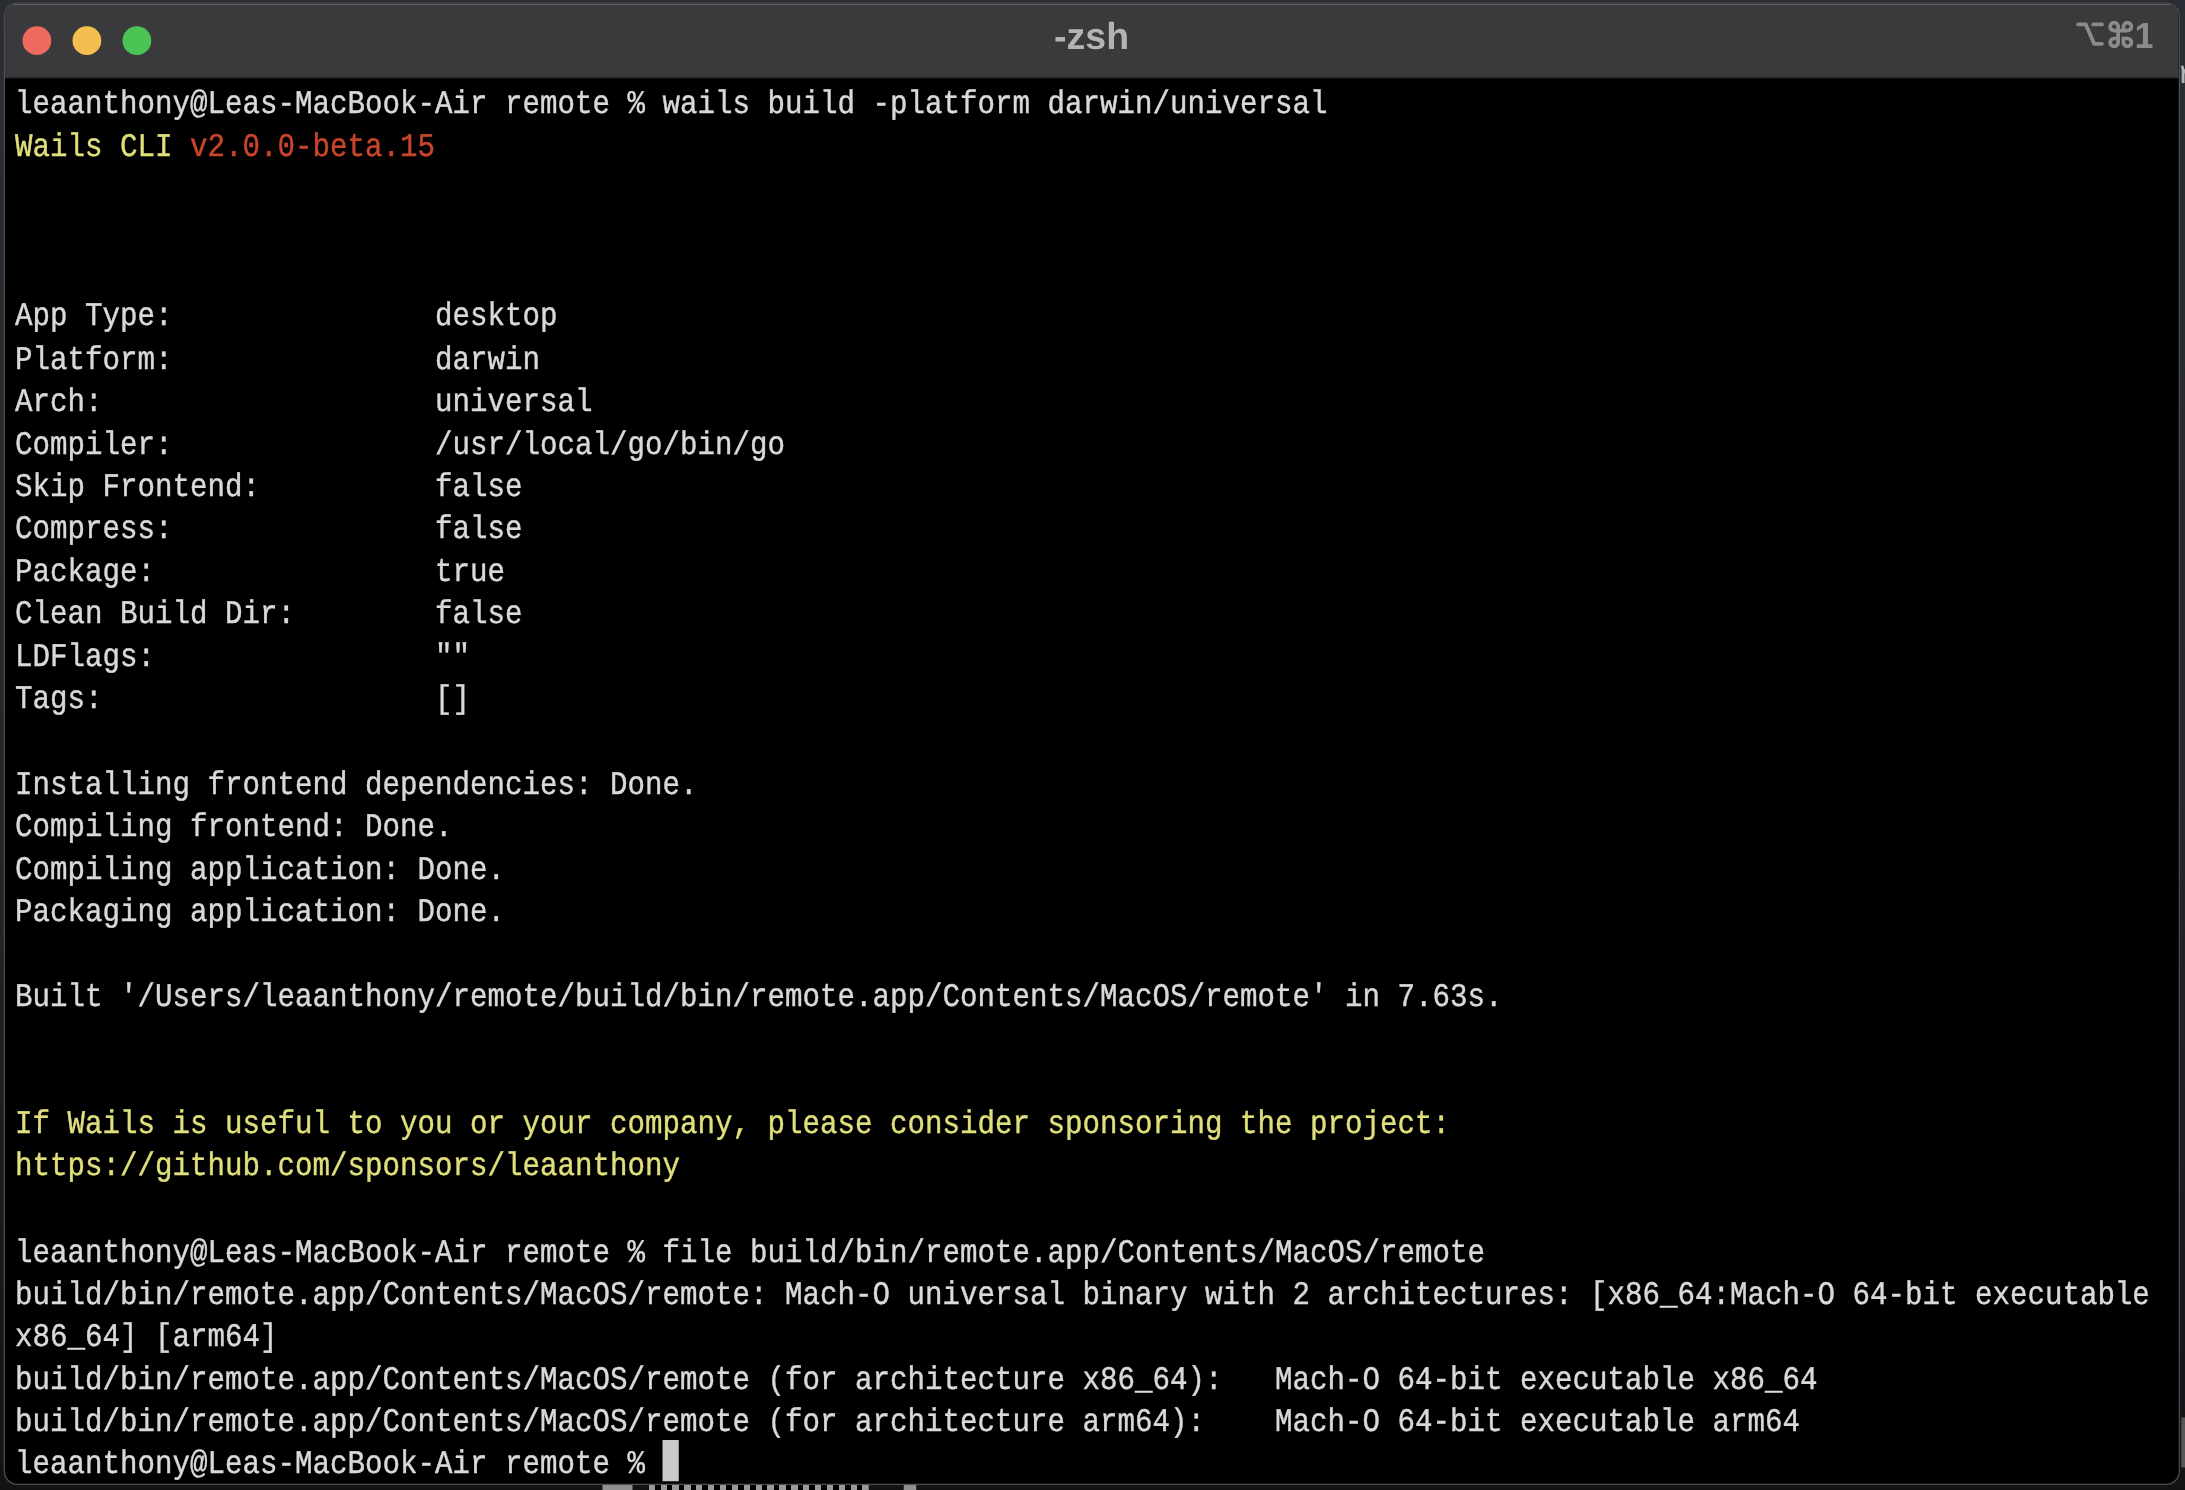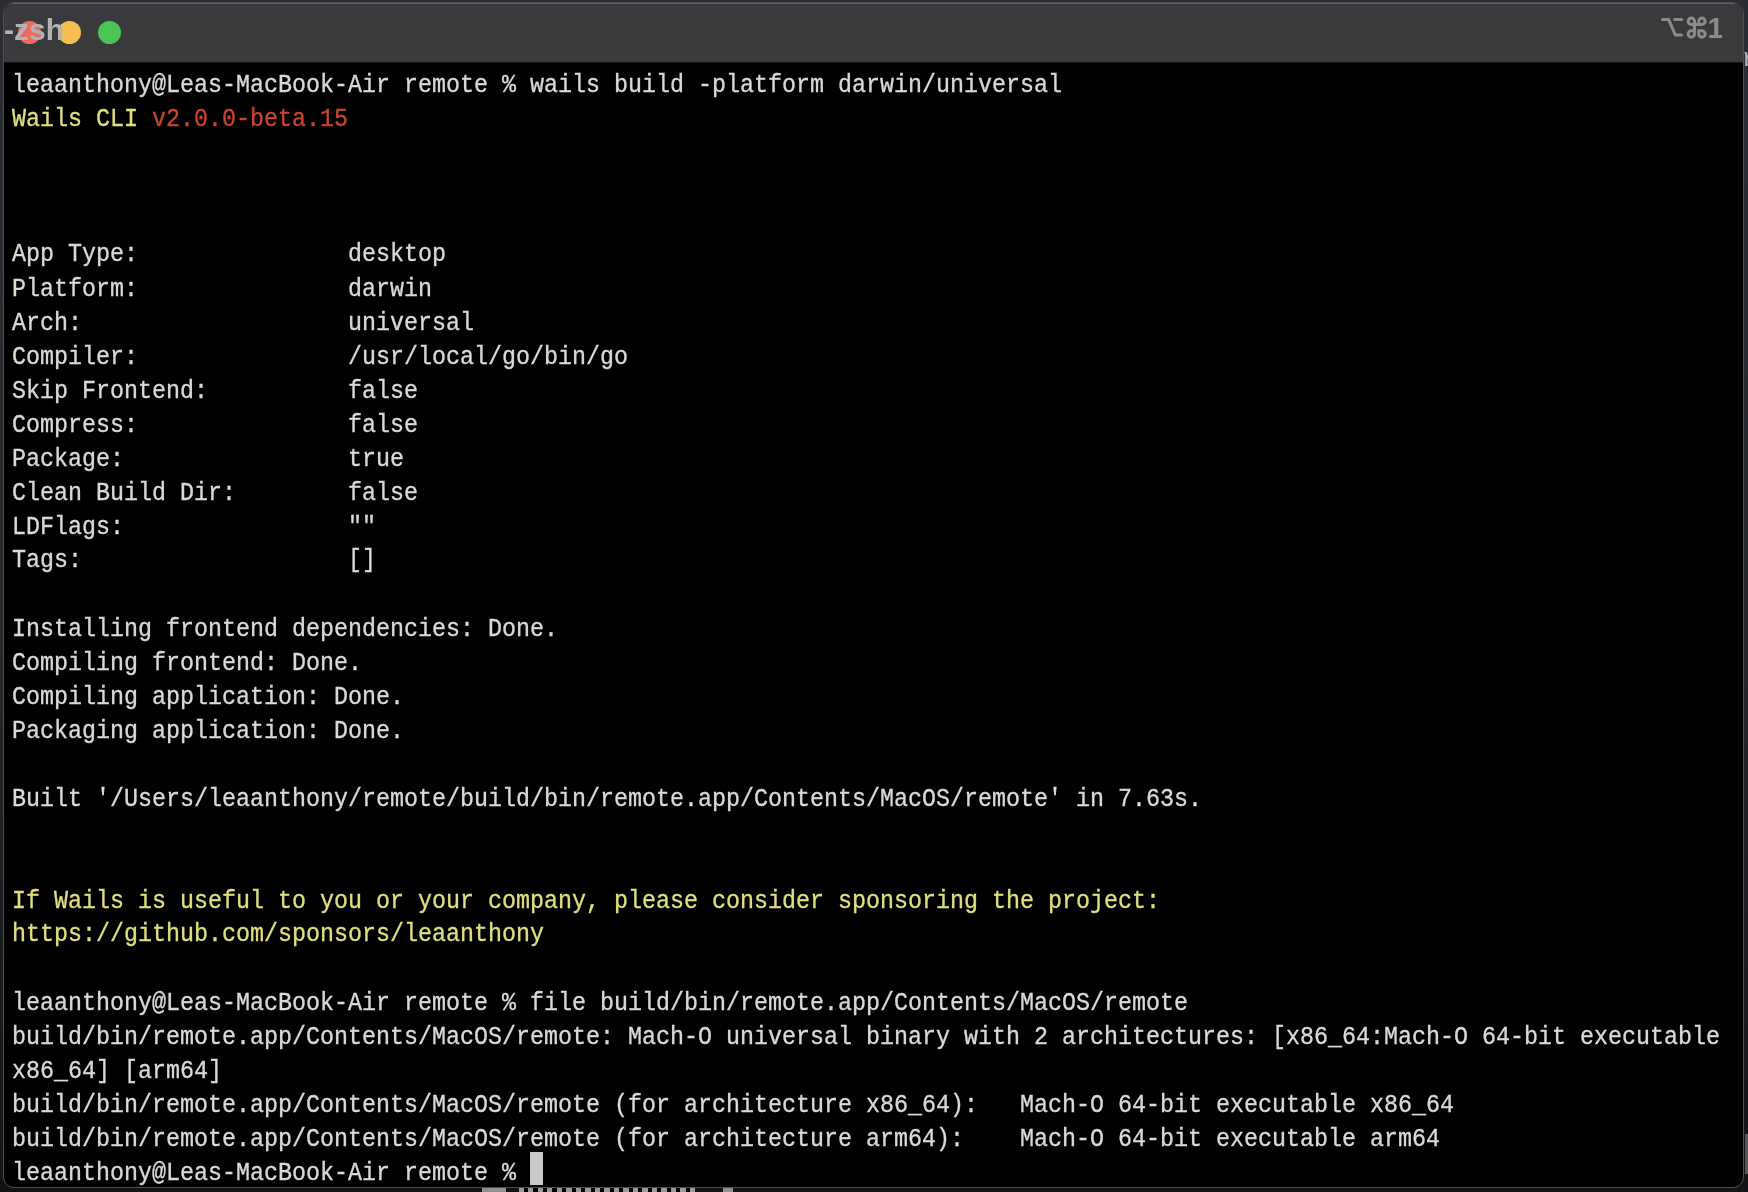--- a/index.html
+++ b/index.html
@@ -5,21 +5,21 @@
   html,body{margin:0;padding:0;width:1748px;height:1192px;overflow:hidden;}
   body{background:linear-gradient(180deg,#2a2d34 0%,#24262b 55%,#131316 100%);}
   #win{position:absolute;left:3px;top:2px;width:1740.5px;height:1186px;background:#000;
        border:1px solid #4e4e50;border-radius:11px;overflow:hidden;box-sizing:border-box;}
   #titlebar{position:absolute;left:0;top:0;width:100%;height:59px;background:#3a3a3c;
             border-bottom:1px solid #111113;box-shadow:inset 0 1px 0 #626264;}
   .tl{position:absolute;top:17.5px;width:23px;height:23px;border-radius:50%;}
   #t-red{left:13.8px;background:#ec6a5e;}
   #t-yel{left:54px;background:#f4bf4e;}
   #t-grn{left:94.2px;background:#4cc455;}
-  #title{position:absolute;top:10px;left:0;width:100%;text-align:left;
+  #title{position:absolute;top:10px;left:0;width:100%;text-align:center;
          font-family:"Liberation Sans",sans-serif;font-weight:bold;font-size:30px;color:#b2b3b5;}
   #hotkey{position:absolute;top:10px;right:20.5px;height:40px;}
   #term{position:absolute;left:8px;top:65px;font-family:"Liberation Mono",monospace;
         font-size:23.333px;line-height:30.088px;color:#d9d9d9;margin:0;white-space:pre;-webkit-text-stroke:0.3px currentColor;
         transform:scaleY(1.13);transform-origin:0 0;}
   .y{color:#e0df7c;}
   .r{color:#c9452c;}
   #cursor{position:absolute;left:530px;top:1152px;width:13px;height:33px;background:#c9c9c9;}
   #dash1{position:absolute;left:482px;top:1188px;width:24px;height:3.5px;background:#909090;}
   #dash2{position:absolute;left:519px;top:1188px;width:176px;height:3.5px;

